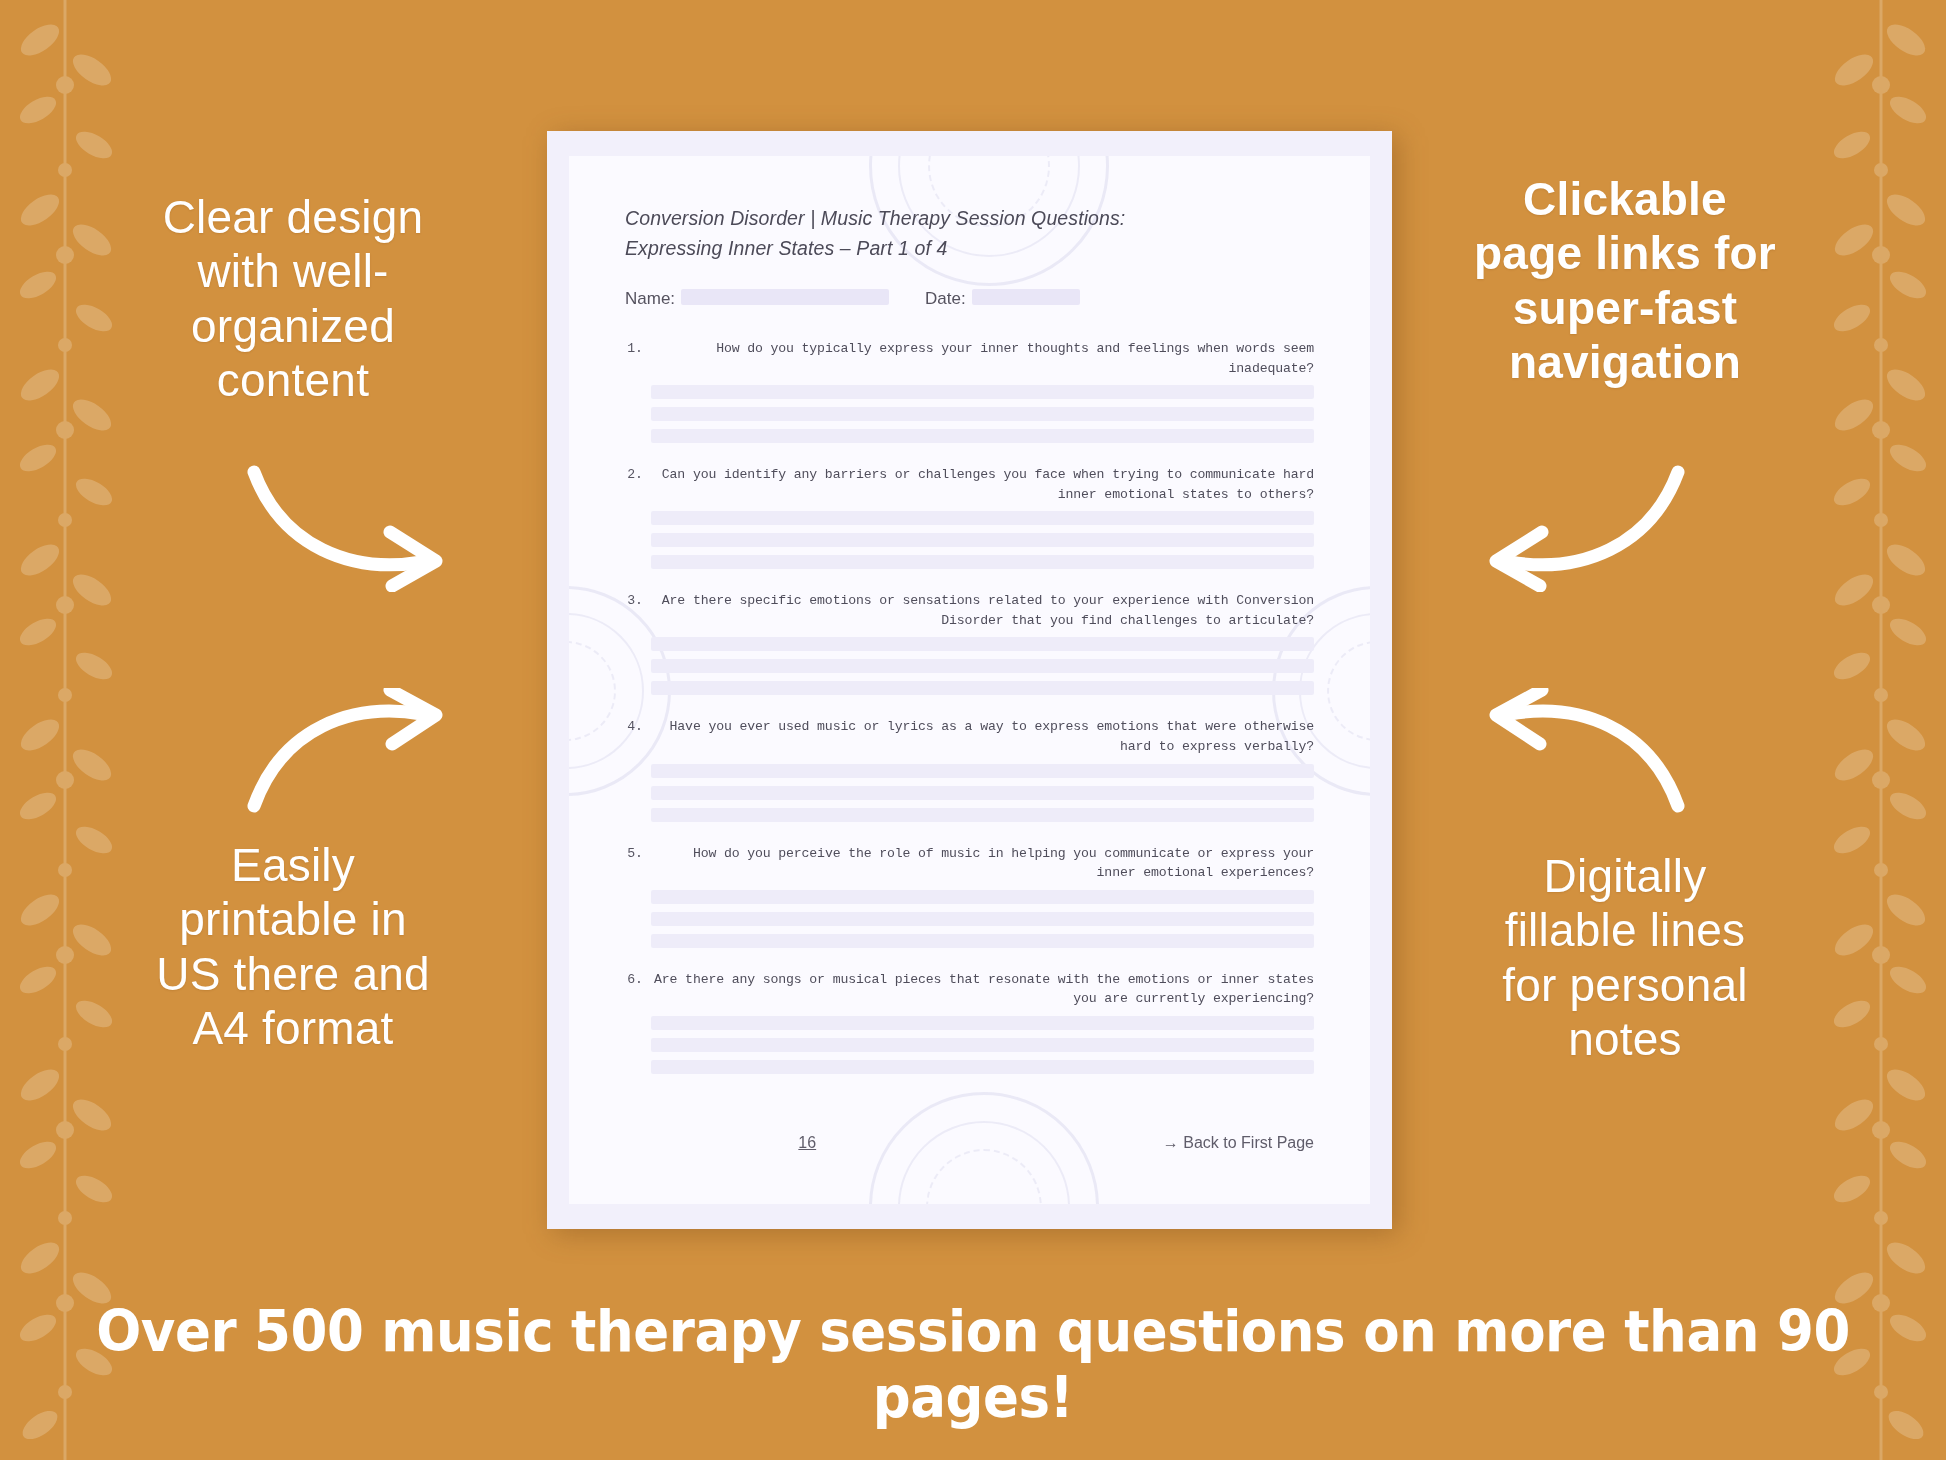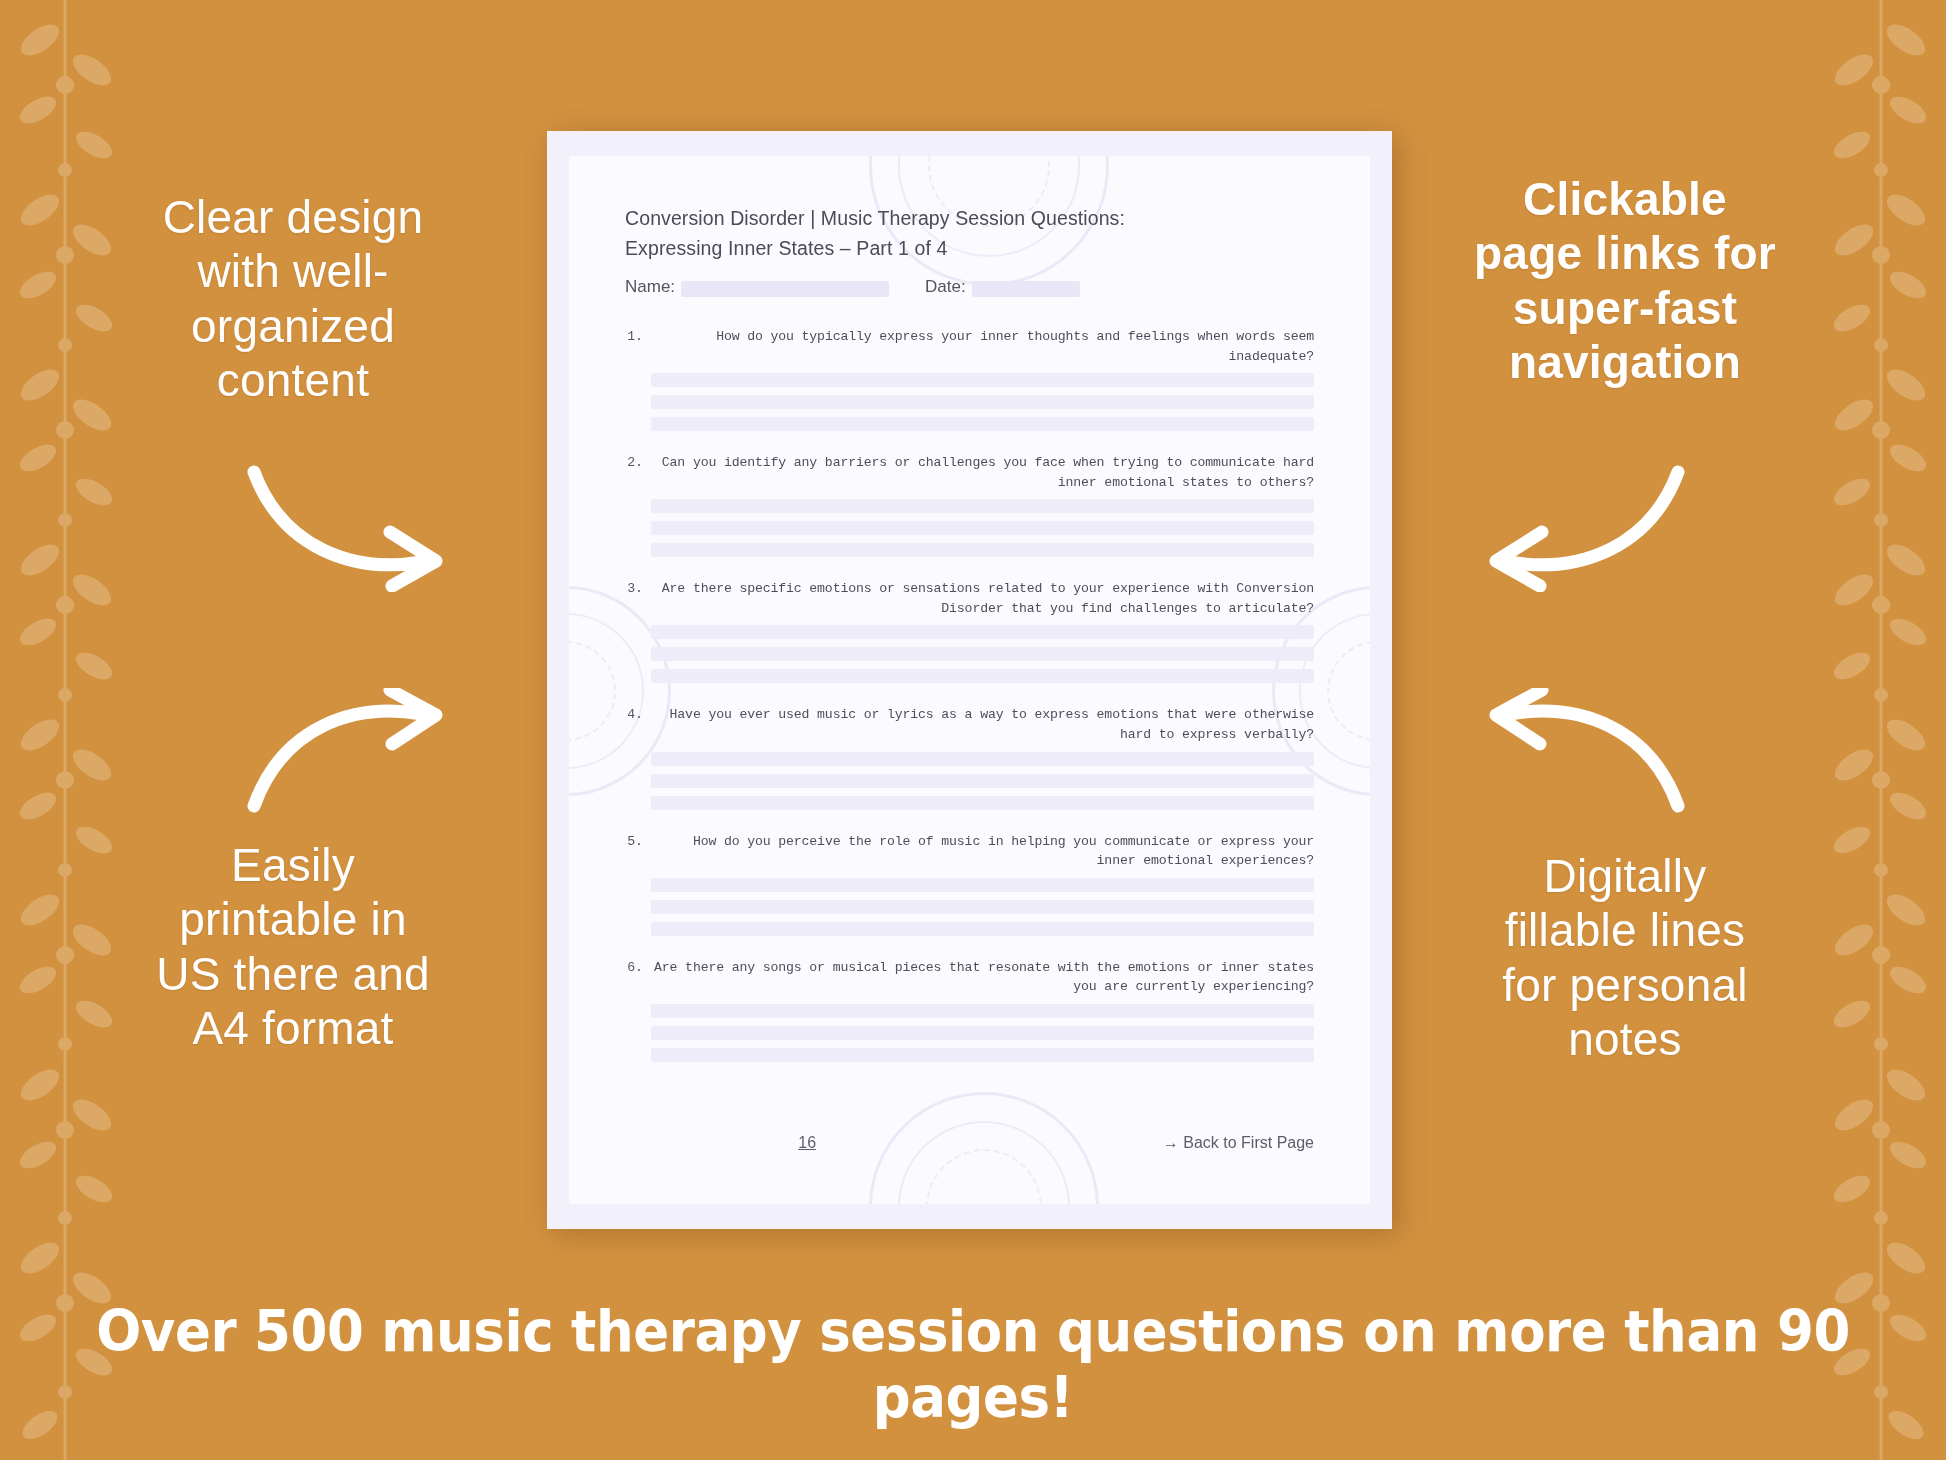--- a/index.html
+++ b/index.html
@@ -95,25 +95,26 @@
     position: relative;
     padding: 48px 56px 0 56px;
     z-index: 2;
   }
   .doc-title {
     color: #4c4a58;
     font-size: 19.5px;
     line-height: 1.52;
     letter-spacing: .1px;
     white-space: pre-line;
+    font-style: italic;
   }
   .namedate {
     display: flex;
-    align-items: flex-end;
-    margin-top: 14px;
+    align-items: flex-start;
+    margin-top: 26px;
     font-size: 17px;
     color: #55525f;
   }
   .namedate .lbl { margin-right: 6px; }
   .namedate .blank {
     background: #e9e6f7;
     height: 16px;
     border-radius: 2px;
   }
   .blank.name { width: 208px; }

